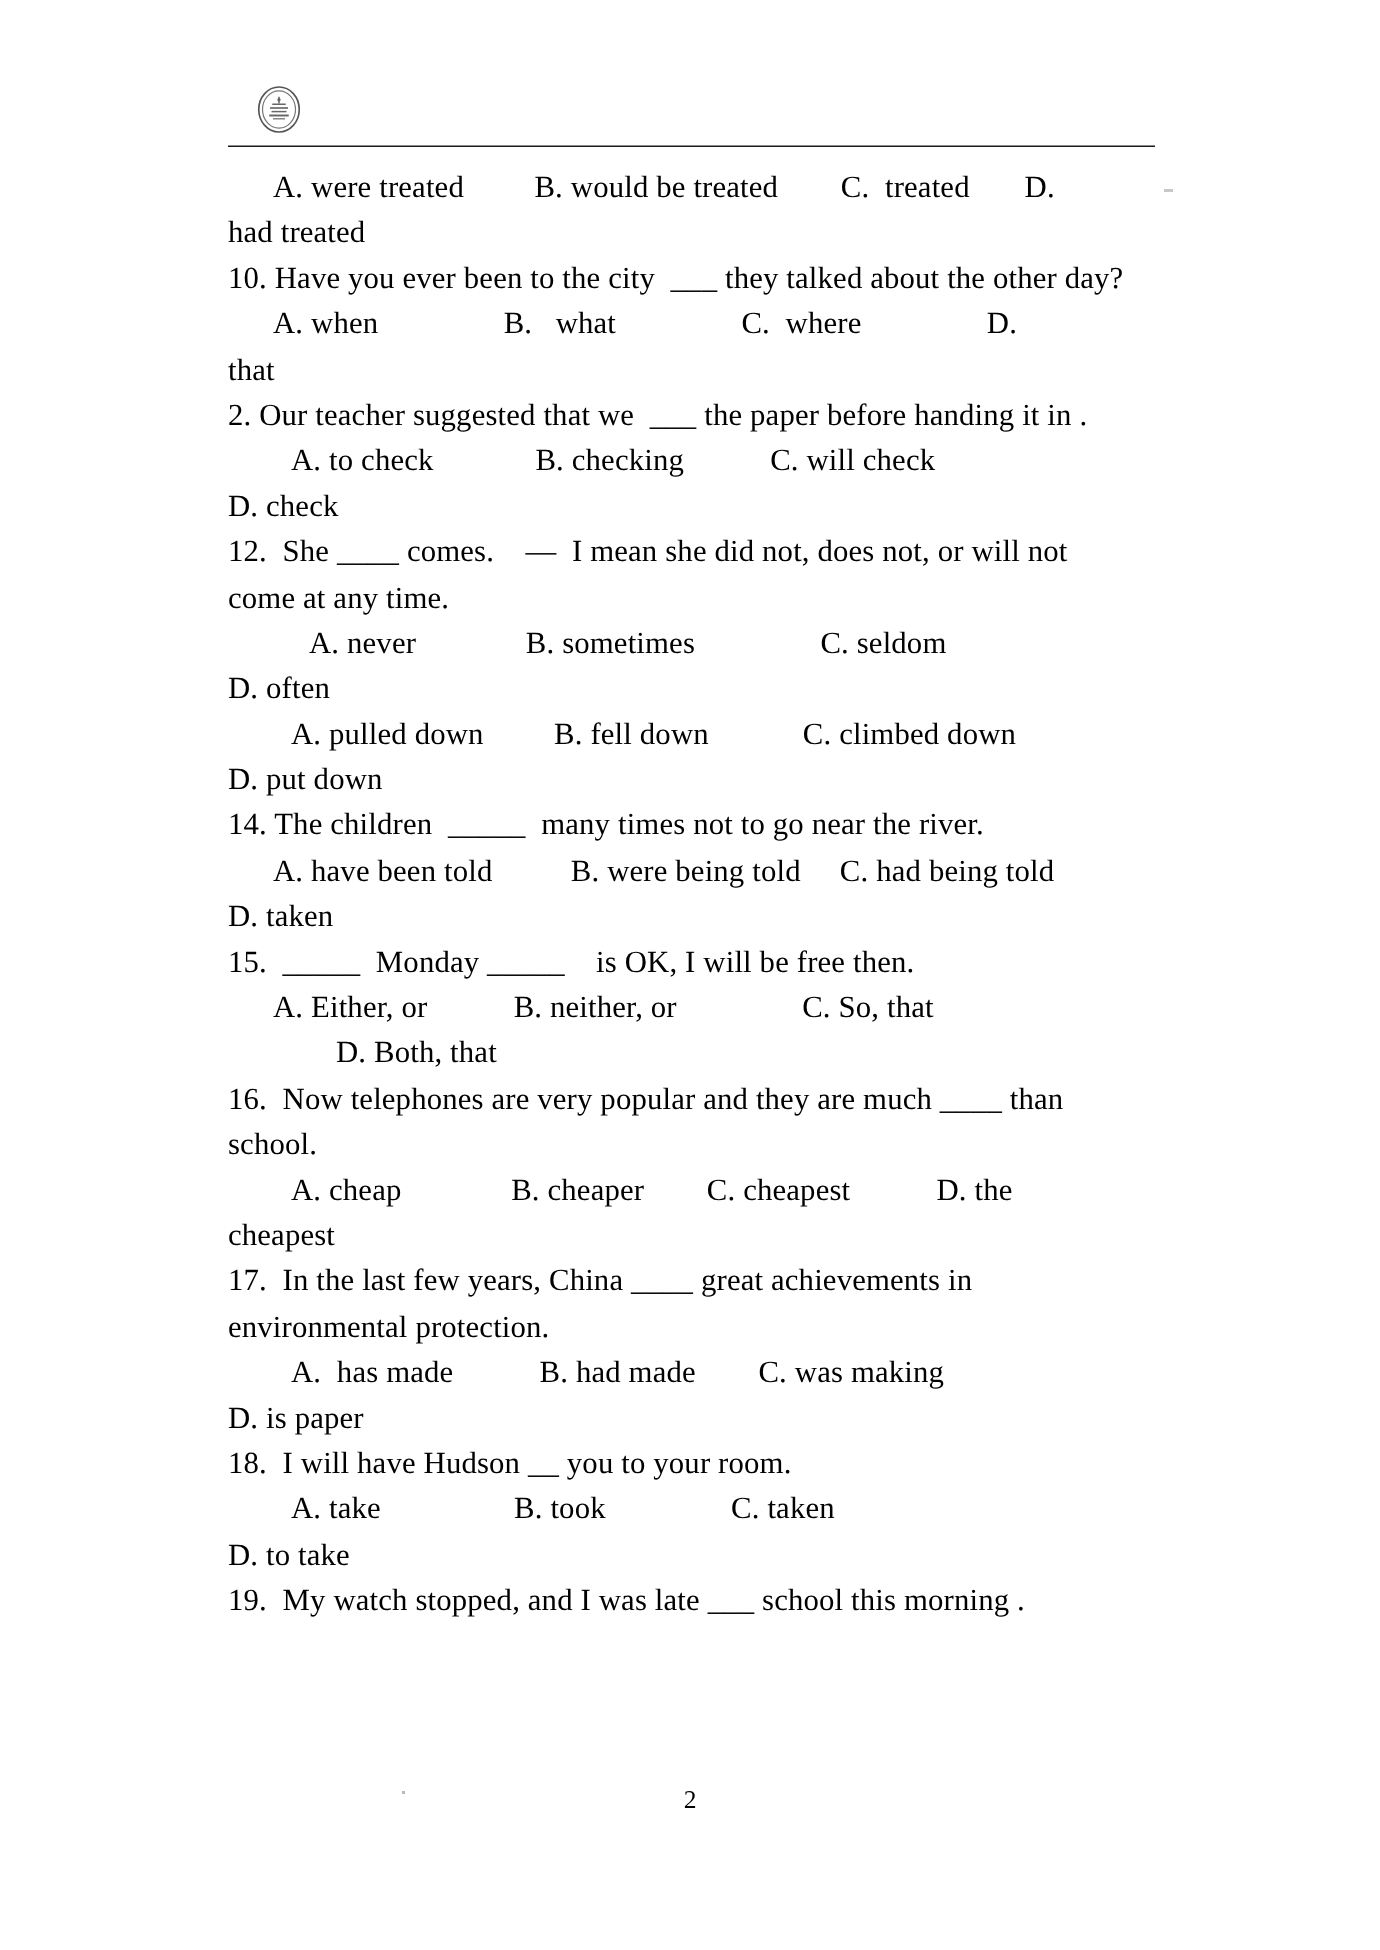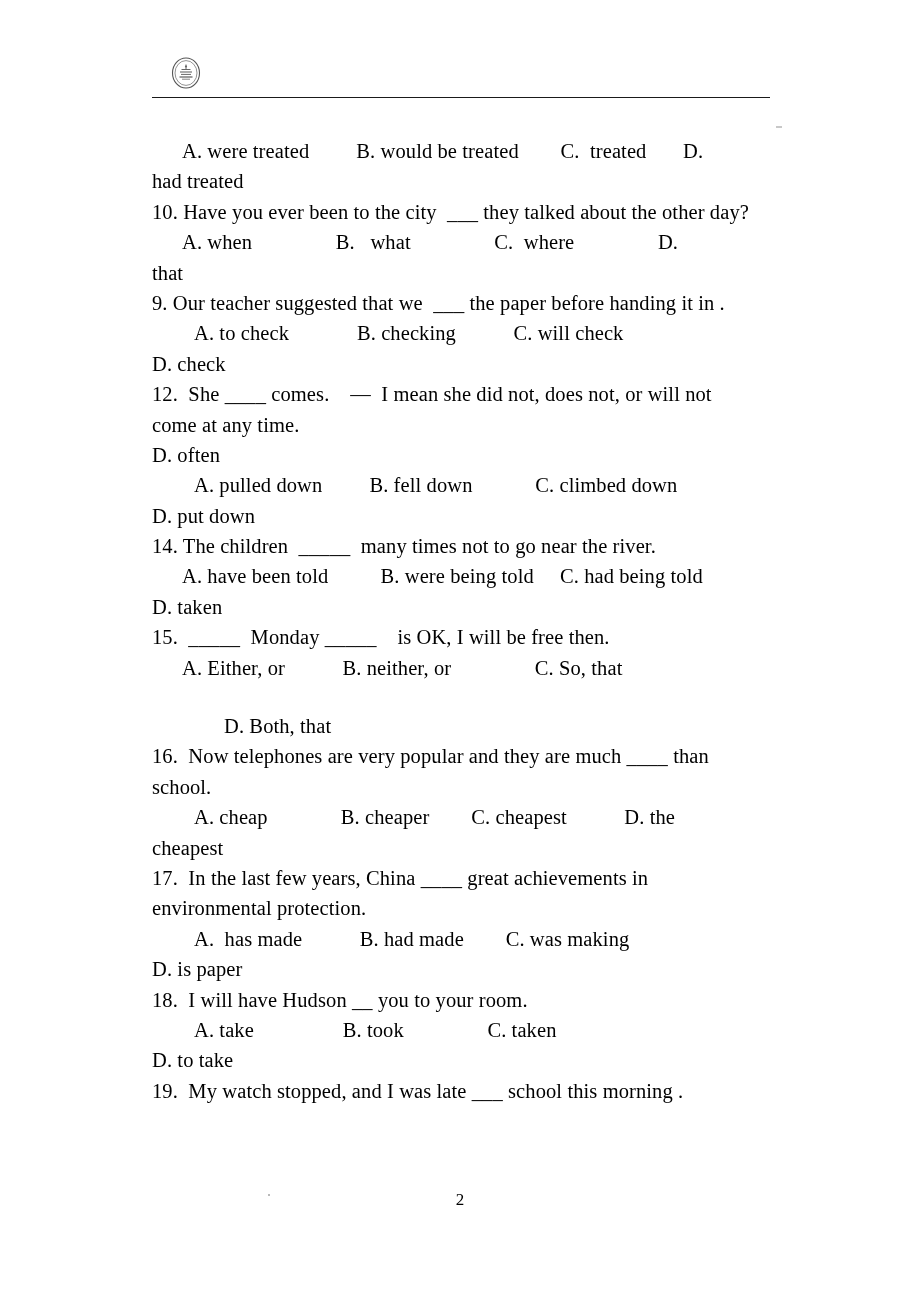--- a/index.html
+++ b/index.html
@@ -44,37 +44,37 @@
     top: 41px;
     width: 618px;
     height: 0;
     border-top: 1.6px solid #1a1a1a;
   }
 
   
   .content {
     position: absolute;
     left: 152px;
-    top: 136px;
+    top: 110px;
     width: 640px;
   }
   .line {
     height: 30.4px;
     line-height: 30.4px;
     font-size: 20.5px;
     white-space: pre;
     letter-spacing: 0.1px;
   }
 
   
   .i0  { padding-left: 0px; }
   .i2  { padding-left: 30px; }
   .i3  { padding-left: 42px; }
   .i4  { padding-left: 54px; }
-  .i5  { padding-left: 72px; margin-top: 28px; }
+  .i5  { padding-left: 72px; }
 
   
   .footer {
     position: absolute;
     left: 0;
     top: 1190px;
     width: 920px;
     text-align: center;
     font-size: 17px;
     line-height: 20px;
@@ -120,25 +120,26 @@
   </div>
 
   <div class="artifact-d"></div>
 
   <div class="content">
     <div class="line i2">A. were treated         B. would be treated        C.  treated       D.</div>
     <div class="line i0">had treated</div>
     <div class="line i0">10. Have you ever been to the city  ___ they talked about the other day?</div>
     <div class="line i2">A. when                B.   what                C.  where                D.</div>
     <div class="line i0">that</div>
-    <div class="line i0">9. Our teacher suggested that we  ___ the paper before handing it in .</div>
+    <div class="line i0">2. Our teacher suggested that we  ___ the paper before handing it in .</div>
     <div class="line i3">A. to check             B. checking           C. will check</div>
     <div class="line i0">D. check</div>
     <div class="line i0">12.  She ____ comes.    —  I mean she did not, does not, or will not</div>
     <div class="line i0">come at any time.</div>
+    <div class="line i4">A. never              B. sometimes                C. seldom</div>
     <div class="line i0">D. often</div>
     <div class="line i3">A. pulled down         B. fell down            C. climbed down</div>
     <div class="line i0">D. put down</div>
     <div class="line i0">14. The children  _____  many times not to go near the river.</div>
     <div class="line i2">A. have been told          B. were being told     C. had being told</div>
     <div class="line i0">D. taken</div>
     <div class="line i0">15.  _____  Monday _____    is OK, I will be free then.</div>
     <div class="line i2">A. Either, or           B. neither, or                C. So, that</div>
     <div class="line i5">D. Both, that</div>
     <div class="line i0">16.  Now telephones are very popular and they are much ____ than</div>

